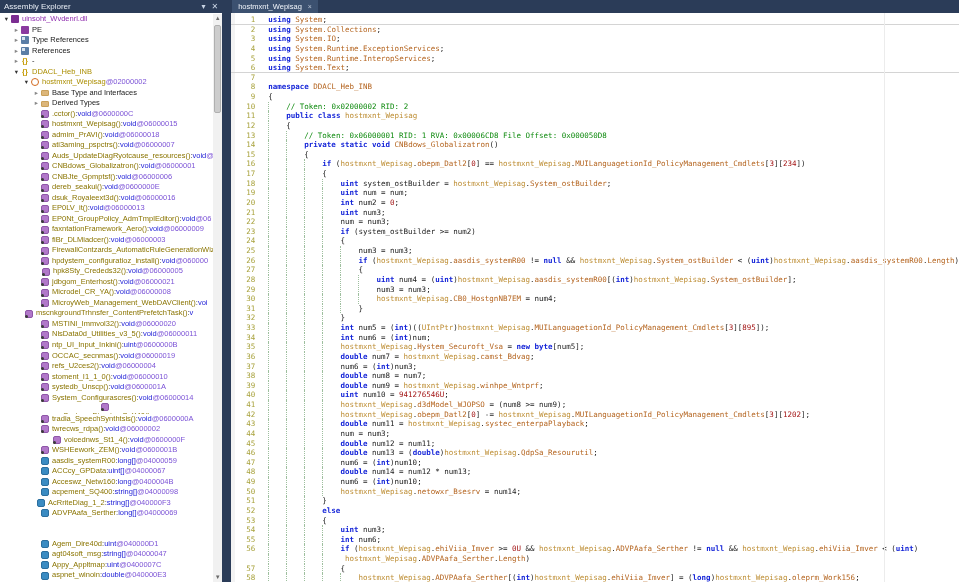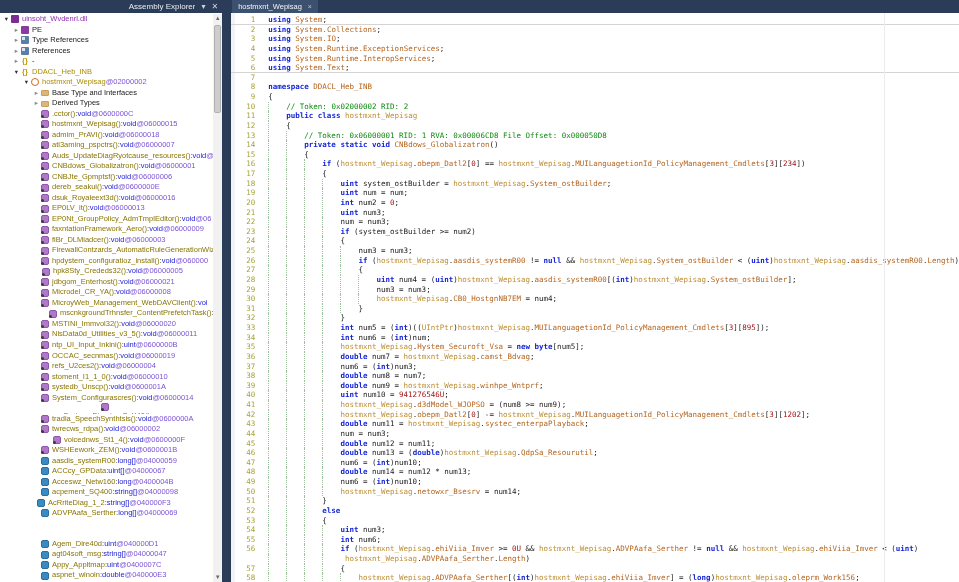--- a/index.html
+++ b/index.html
@@ -4,21 +4,21 @@
 <style>
   * { box-sizing: border-box; margin: 0; padding: 0; }
   html,body { width:959px; height:582px; overflow:hidden; background:#fff;
     font-family:"Liberation Sans", sans-serif; }
   .app { width:959px; height:582px; display:flex; }
 
   
   .left-panel { width:244px; height:582px; display:flex; flex-direction:column; background:#fff; }
   .panel-header { height:13px; background:#2b3c58; color:#e8edf5; font-size:8px;
     display:flex; align-items:center; padding:0 4px; flex:none; }
-  .panel-header .ph-title { flex:1; white-space:nowrap; overflow:hidden;text-align:right; }
+  .panel-header .ph-title { flex:1; white-space:nowrap; overflow:hidden; }
   .ph-ico { color:#c9d4e4; font-size:8px; line-height:13px; margin-left:6px; cursor:default; }
   .tree-wrap { position:relative; flex:1; overflow:hidden; background:#fff; }
   .tree { position:absolute; left:0; top:1px; right:9px; bottom:0; overflow:hidden; }
   .tr-row { height:10.53px; line-height:10.5px; font-size:7.5px; white-space:nowrap;
     overflow:hidden; display:flex; align-items:center; color:#1a1a1a; }
   .ar { width:9px; flex:none; font-size:6.5px; text-align:center; }
   .ar.exp { color:#333; } .ar.col { color:#8a8a8a; }
   .ic { width:8px; height:8px; flex:none; margin:0 3px 0 0; position:relative; display:inline-block; }
   .ic-asm { background:#7b2d91; border-radius:1px; }
   .ic-pe  { background:#8a3aa0; border-radius:1px; }
@@ -289,21 +289,21 @@
             <span class="tn-punc"> </span>
             <span class="tn-tok">@06000008</span>
           </div>
           <div class="tr-row" style="padding-left: 32px;">
             <span class="ar "></span>
             <span class="ic ic-m"></span>
             <span class="tn-name">MicroyWeb_Management_WebDAVClient()</span>
             <span class="tn-punc"> : </span>
             <span class="tn-type">voi</span>
           </div>
-          <div class="tr-row" style="padding-left: 40px;">
+          <div class="tr-row" style="padding-left: 16px;">
             <span class="ar "></span>
             <span class="ic ic-m"></span>
             <span class="tn-name">mscnkgroundTrhnsfer_ContentPrefetchTask()</span>
             <span class="tn-punc"> : </span>
             <span class="tn-type">v</span>
           </div>
           <div class="tr-row" style="padding-left: 32px;">
             <span class="ar "></span>
             <span class="ic ic-m"></span>
             <span class="tn-name">MSTINI_Immvol32()</span>

